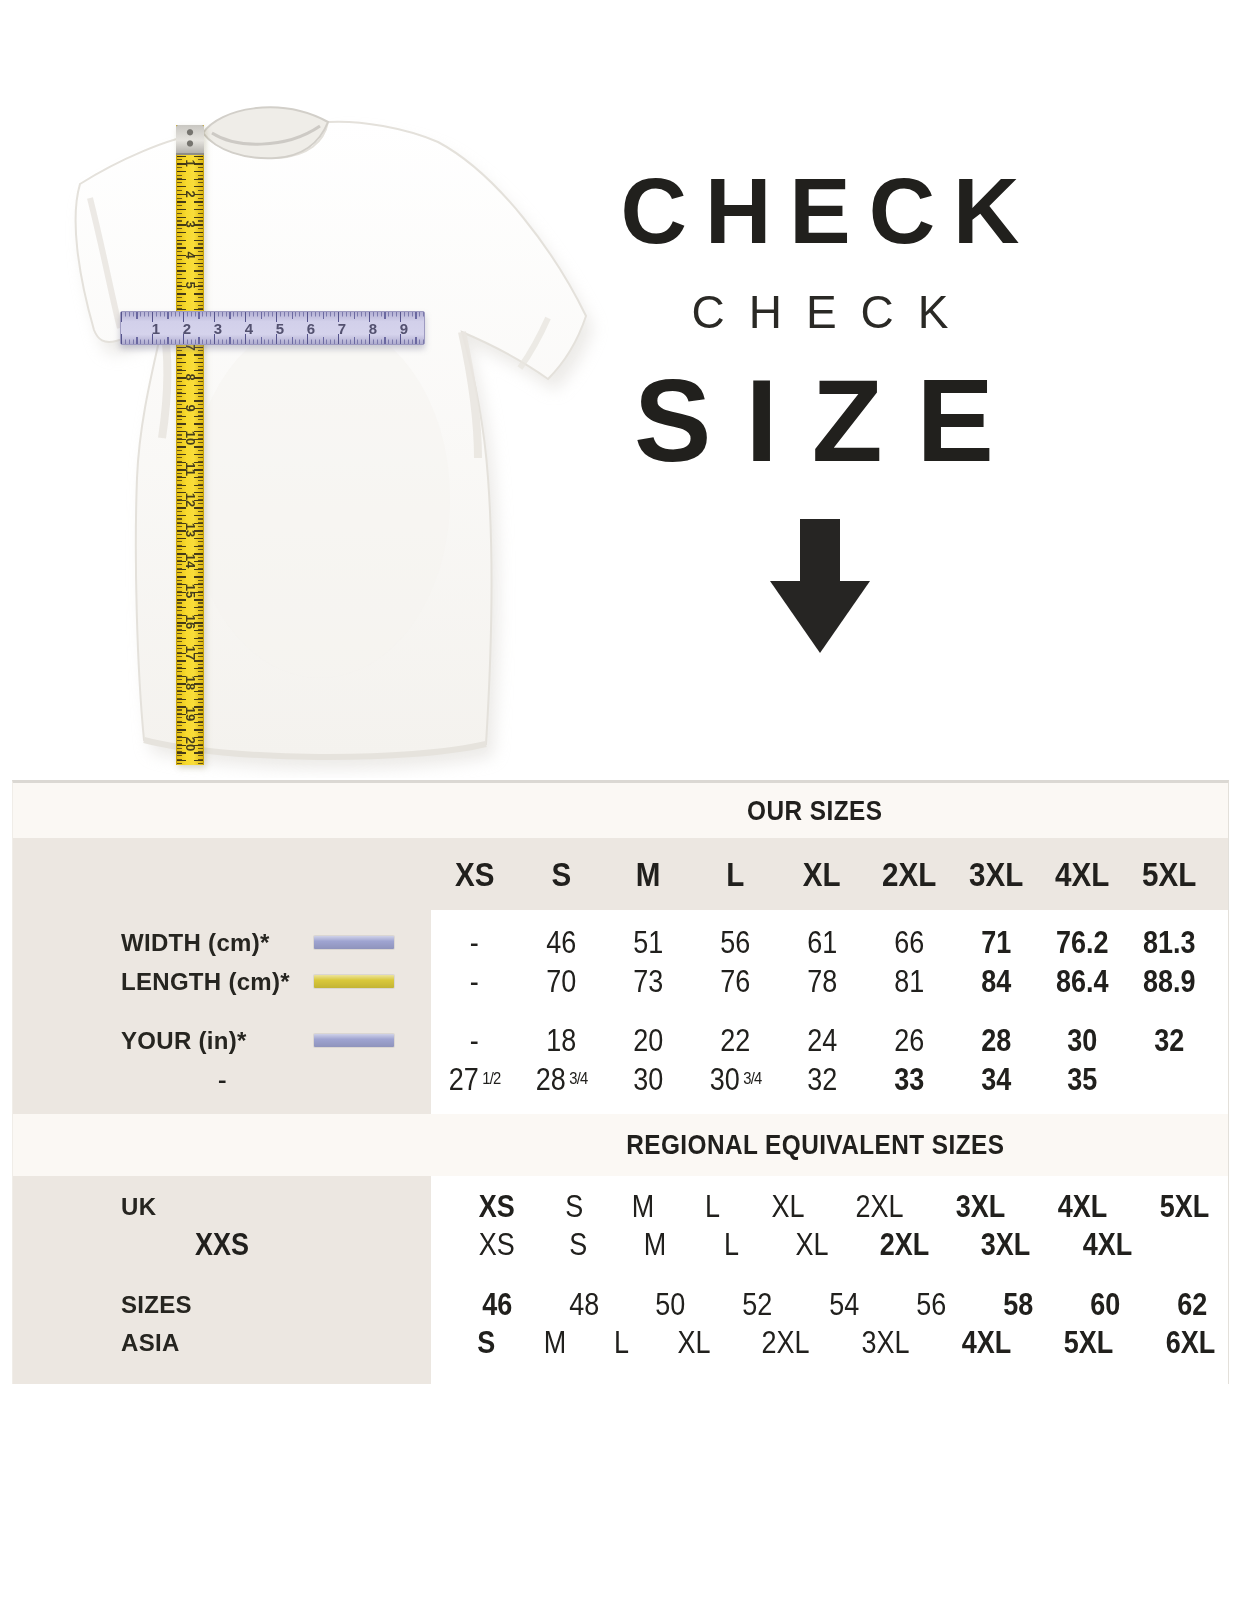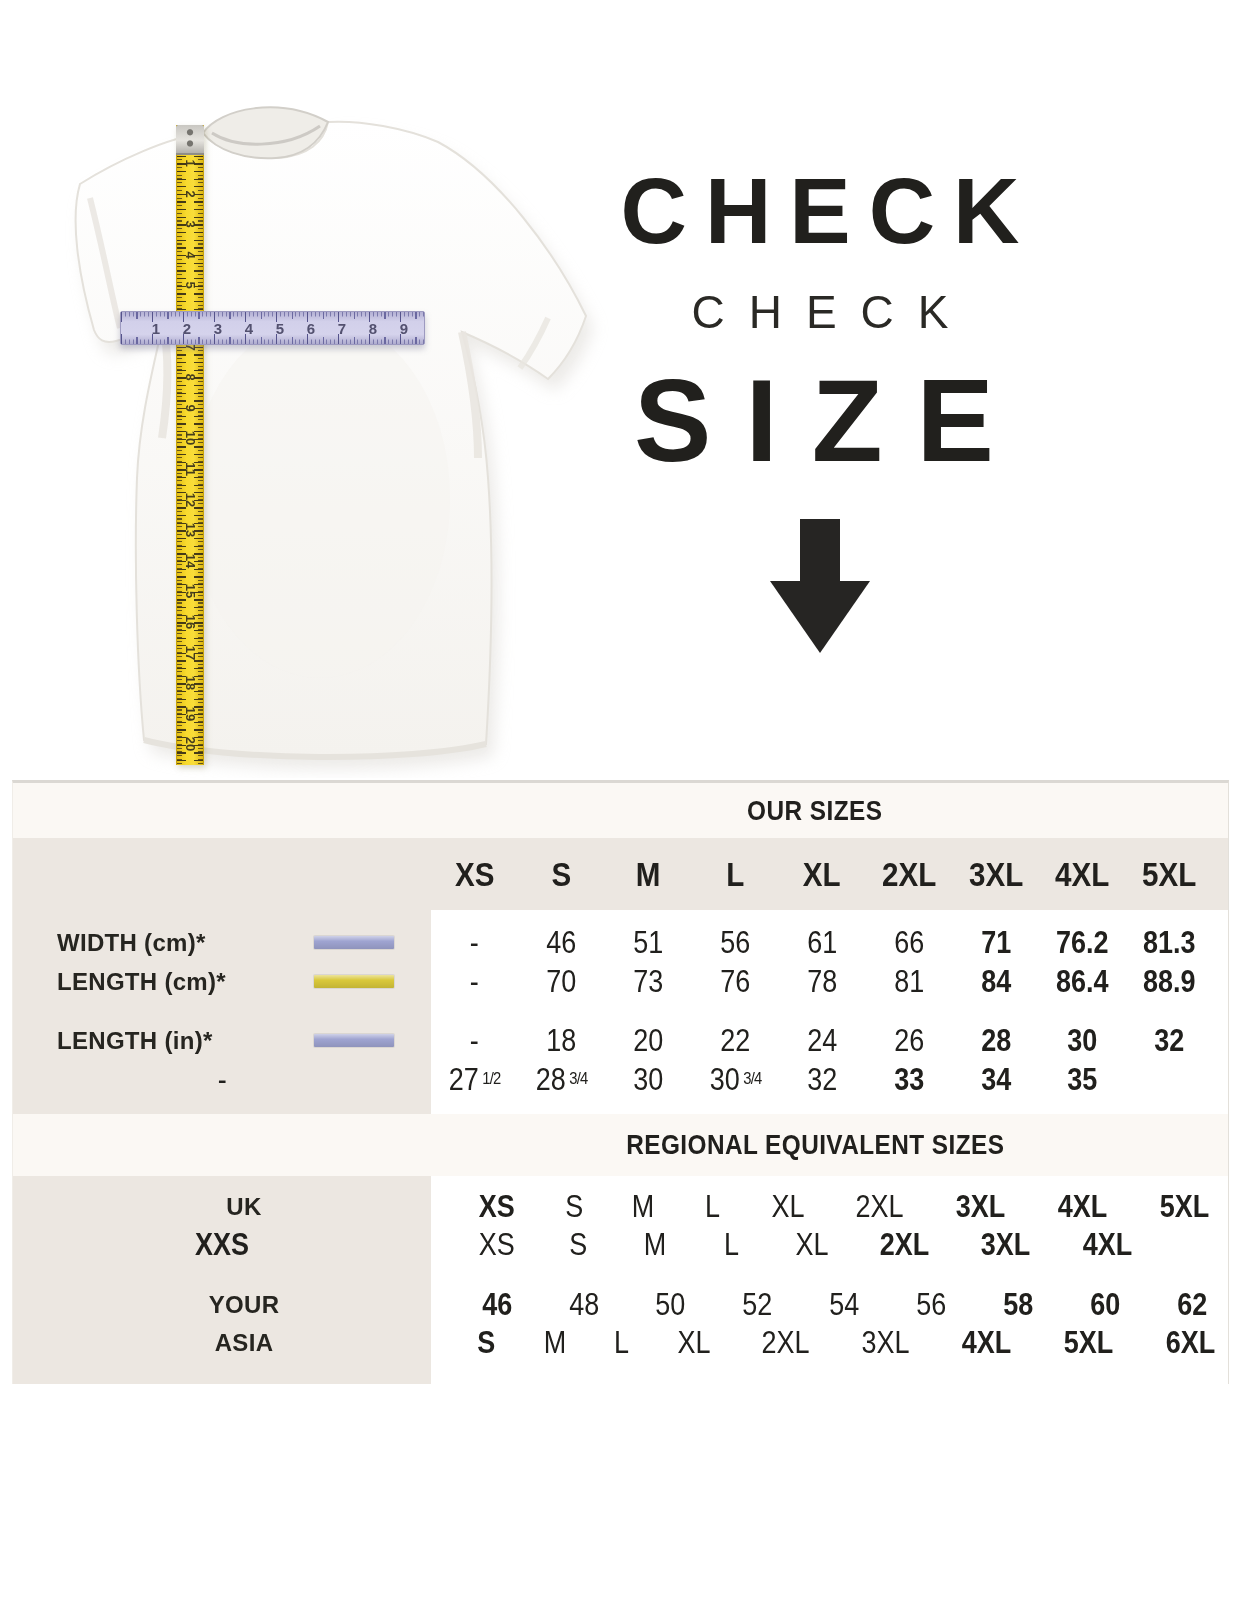--- a/index.html
+++ b/index.html
@@ -87,21 +87,21 @@
   .band.b2{height:62px;}
   .band .cond{font-size:28px;font-weight:700;letter-spacing:.5px;}
   .head-band{height:72px;background:var(--beige);}
   .trow{display:grid;grid-template-columns:418px repeat(9,1fr);align-items:center;width:1200px;height:39px;}
   .head-band .trow{height:72px;}
   .sec{padding:13px 0 15px 0;background:linear-gradient(to right,var(--beige) 0 418px,var(--panel) 418px);}
   .sec.regional{padding:12px 0 22px 0;}
   .sec.regional .trow{height:38px;gap:45px;}
   .gap{margin-top:20px;}
   .sec.regional .gap{margin-top:22px;}
-  .lab{display:flex;align-items:center;padding-left:44px;justify-content:center;}
+  .lab{display:flex;align-items:center;padding-left:108px;}
   .lab-text{font-size:24px;font-weight:700;letter-spacing:.3px;color:#262520;}
   .swatch{
     margin-left:auto;margin-right:37px;width:80px;height:13px;border-radius:1px;
     background-image:linear-gradient(to bottom,rgba(255,255,255,.5),rgba(255,255,255,0) 40%,rgba(0,0,0,.10));
     box-shadow:0 0 0 1px rgba(120,120,130,.15);
   }
   .cell{display:flex;justify-content:center;align-items:center;}
   .cond{display:inline-block;transform:scaleX(.87);transform-origin:center;white-space:nowrap;}
   .cell .cond{font-size:31px;font-weight:400;}
   .cell .cond.b{font-weight:700;}
@@ -278,21 +278,21 @@
         </div>
         <div class="cell">
           <span class="cond b">86.4</span>
         </div>
         <div class="cell">
           <span class="cond b">88.9</span>
         </div>
       </div>
       <div class="trow gap">
         <div class="lab">
-          <span class="lab-text">LENGTH (in)*</span>
+          <span class="lab-text">YOUR (in)*</span>
           <span class="swatch" style="background-color: rgb(159, 164, 209);"></span>
         </div>
         <div class="cell">
           <span class="cond">-</span>
         </div>
         <div class="cell">
           <span class="cond">18</span>
         </div>
         <div class="cell">
           <span class="cond">20</span>
@@ -406,21 +406,21 @@
         </div>
         <div class="cell">
           <span class="cond b">3XL</span>
         </div>
         <div class="cell">
           <span class="cond b">4XL</span>
         </div>
       </div>
       <div class="trow gap">
         <div class="lab">
-          <span class="lab-text">YOUR</span>
+          <span class="lab-text">SIZES</span>
         </div>
         <div class="cell">
           <span class="cond b">46</span>
         </div>
         <div class="cell">
           <span class="cond">48</span>
         </div>
         <div class="cell">
           <span class="cond">50</span>
         </div>

